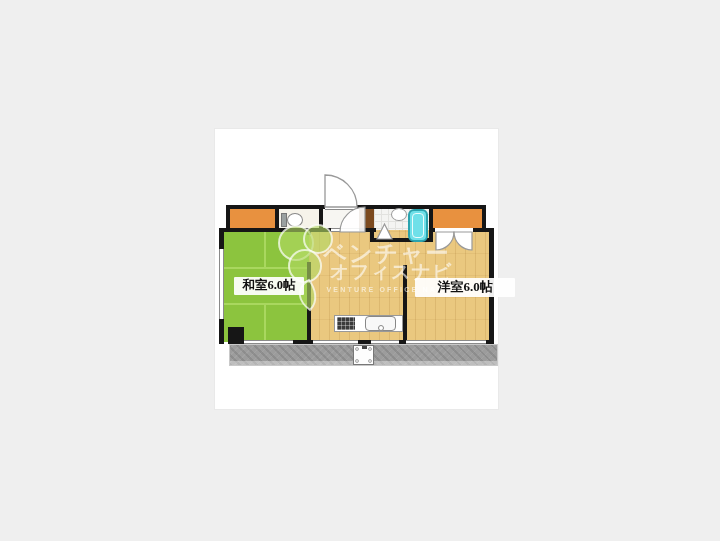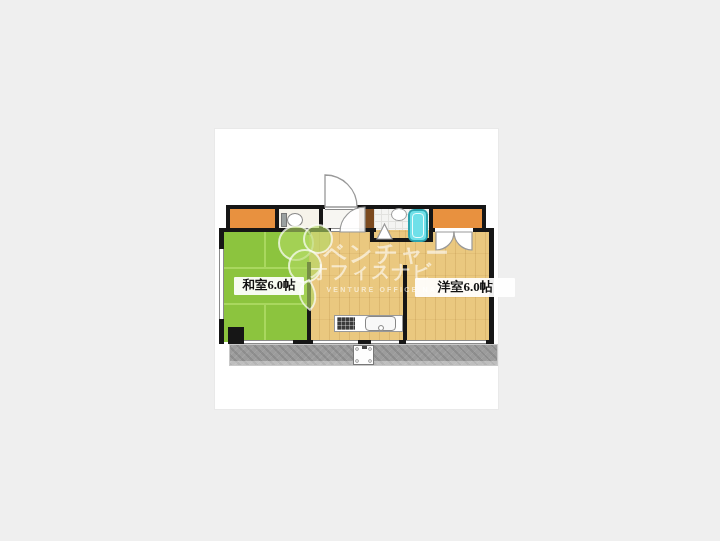--- a/index.html
+++ b/index.html
@@ -144,19 +144,19 @@
 
   <svg class="abs" style="left:58px;top:90px;" width="64" height="95" viewBox="0 0 64 95">
     <g fill="rgba(178,216,98,.62)" stroke="rgba(255,255,255,.7)" stroke-width="2">
       <circle cx="23" cy="24" r="17"></circle>
       <circle cx="45" cy="20" r="14"></circle>
       <circle cx="32" cy="47" r="16"></circle>
       <path d="M34,62 C23,71 25,82 37,91 C46,82 42,69 36,61 Z"></path>
     </g>
   </svg>
   <div class="wm-text" style="left:92px;top:109px;width:160px;font-size:23px;letter-spacing:2px;">ベンチャー</div>
-  <div class="wm-text" style="left:76px;top:130px;width:160px;font-size:19px;letter-spacing:1px;">オフィスナビ</div>
+  <div class="wm-text" style="left:96px;top:130px;width:160px;font-size:19px;letter-spacing:1px;">オフィスナビ</div>
   <div class="wm-text" style="left:92px;top:157px;width:160px;font-size:7px;letter-spacing:2.2px;">VENTURE OFFICE NAVI</div>
 
   <div class="room-label" style="left:19px;top:148px;width:70px;height:18px;font-size:12.5px;">和室6.0帖</div>
   <div class="room-label" style="left:200px;top:149px;width:100px;height:19px;font-size:13px;">洋室6.0帖</div>
 
 </div>
 
 </body></html>

